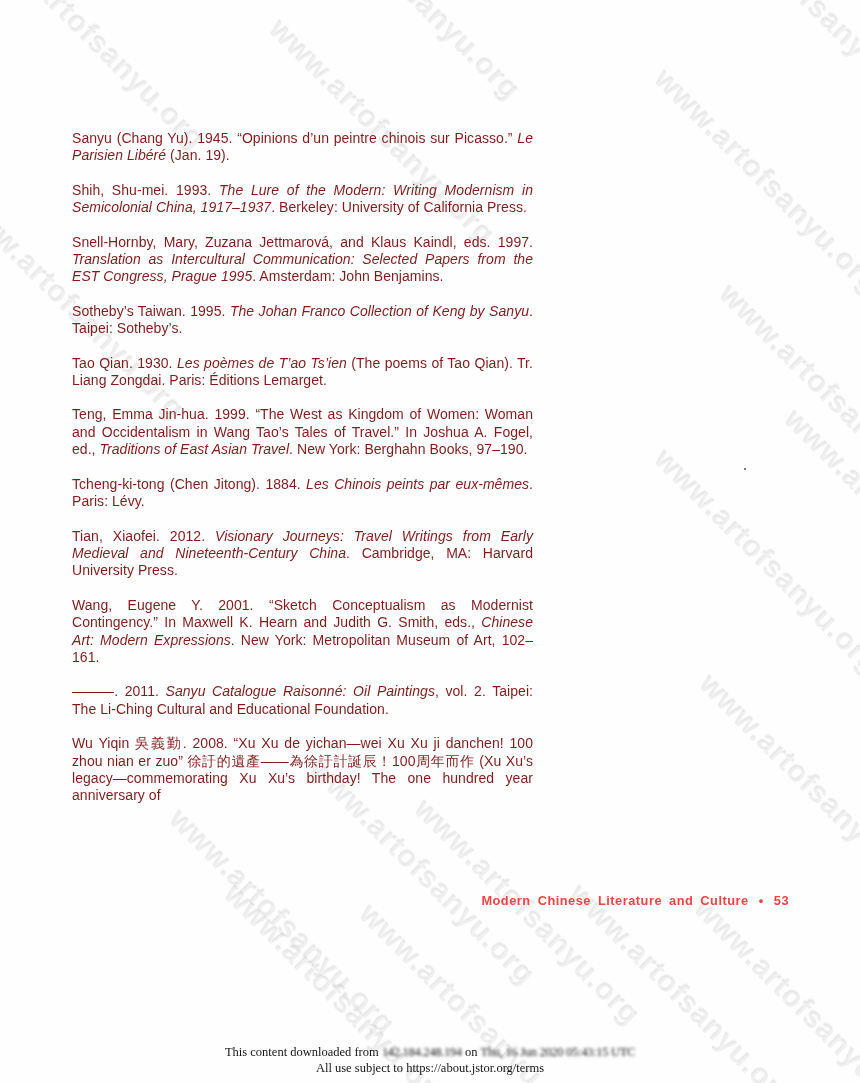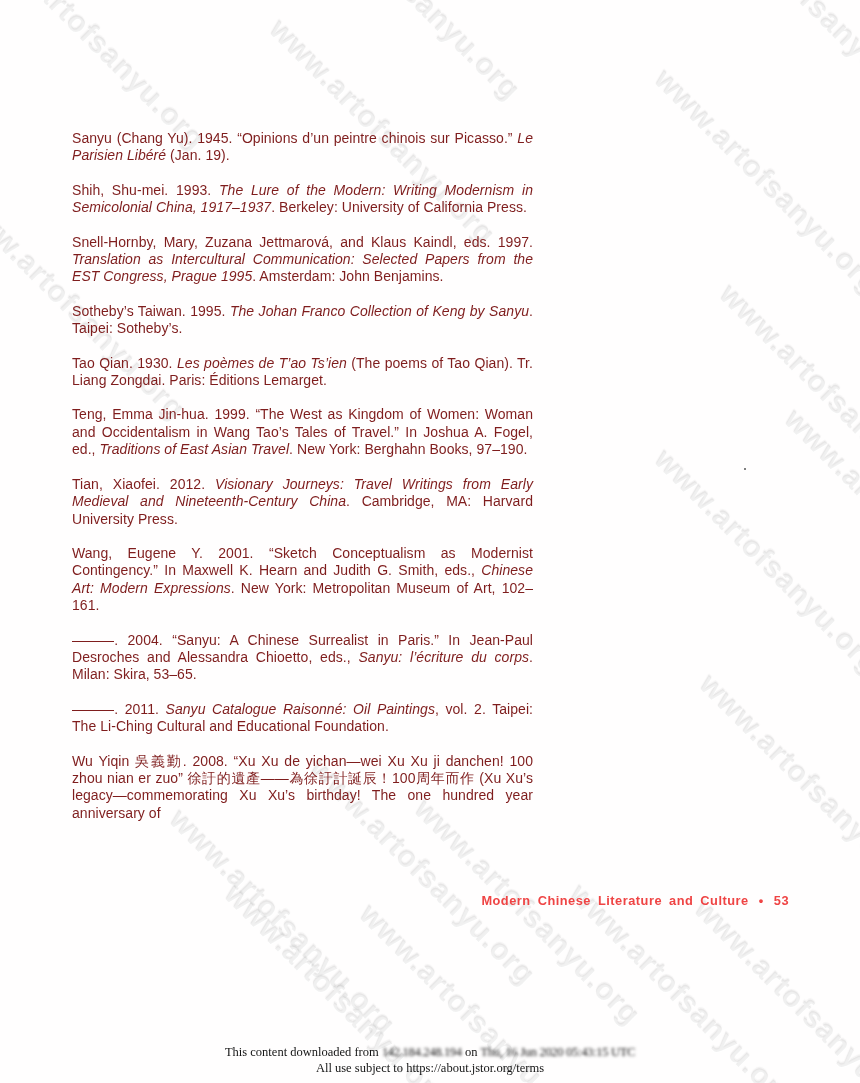--- a/index.html
+++ b/index.html
@@ -118,23 +118,23 @@
       <span class="wm" style="left: 655px; top: 995px;">www.artofsanyu.org</span>
     </div>
 
   <div class="refs" id="refs">
       <p class="ref"><span>Sanyu (Chang Yu). 1945. “Opinions d’un peintre chinois sur Picasso.” </span><em>Le Parisien Libéré</em><span> (Jan. 19).</span></p>
       <p class="ref"><span>Shih, Shu-mei. 1993. </span><em>The Lure of the Modern: Writing Modernism in Semicolonial China, 1917–1937</em><span>. Berkeley: University of California Press.</span></p>
       <p class="ref"><span>Snell-Hornby, Mary, Zuzana Jettmarová, and Klaus Kaindl, eds. 1997. </span><em>Translation as Intercultural Communication: Selected Papers from the EST Congress, Prague 1995</em><span>. Amsterdam: John Benjamins.</span></p>
       <p class="ref"><span>Sotheby’s Taiwan. 1995. </span><em>The Johan Franco Collection of Keng by Sanyu</em><span>. Taipei: Sotheby’s.</span></p>
       <p class="ref"><span>Tao Qian. 1930. </span><em>Les poèmes de T’ao Ts’ien</em><span> (The poems of Tao Qian). Tr. Liang Zongdai. Paris: Éditions Lemarget.</span></p>
       <p class="ref"><span>Teng, Emma Jin-hua. 1999. “The West as Kingdom of Women: Woman and Occidentalism in Wang Tao’s Tales of Travel.” In Joshua A. Fogel, ed., </span><em>Traditions of East Asian Travel</em><span>. New York: Berghahn Books, 97–190.</span></p>
+      <p class="ref"><span>Tcheng-ki-tong (Chen Jitong). 1884. </span><em>Les Chinois peints par eux-mêmes</em><span>. Paris: Lévy.</span></p>
       <p class="ref"><span>Tian, Xiaofei. 2012. </span><em>Visionary Journeys: Travel Writings from Early Medieval and Nineteenth-Century China</em><span>. Cambridge, MA: Harvard University Press.</span></p>
       <p class="ref"><span>Wang, Eugene Y. 2001. “Sketch Conceptualism as Modernist Contingency.” In Maxwell K. Hearn and Judith G. Smith, eds., </span><em>Chinese Art: Modern Expressions</em><span>. New York: Metropolitan Museum of Art, 102–161.</span></p>
-      <p class="ref"><span>———. 2004. “Sanyu: A Chinese Surrealist in Paris.” In Jean-Paul Desroches and Alessandra Chioetto, eds., </span><em>Sanyu: l’écriture du corps</em><span>. Milan: Skira, 53–65.</span></p>
       <p class="ref"><span>———. 2011. </span><em>Sanyu Catalogue Raisonné: Oil Paintings</em><span>, vol. 2. Taipei: The Li-Ching Cultural and Educational Foundation.</span></p>
       <p class="ref"><span>Wu Yiqin 吳義勤. 2008. “Xu Xu de yichan—wei Xu Xu ji danchen! 100 zhou nian er zuo” 徐訏的遺產——為徐訏計誕辰！100周年而作 (Xu Xu’s legacy—commemorating Xu Xu’s birthday! The one hundred year anniversary of</span></p>
     </div>
 
   <div class="speck"></div>
 
   <div class="journal-line">
     <span>Modern Chinese Literature and Culture</span>
     <span class="bullet">•</span>
     <span>53</span>

